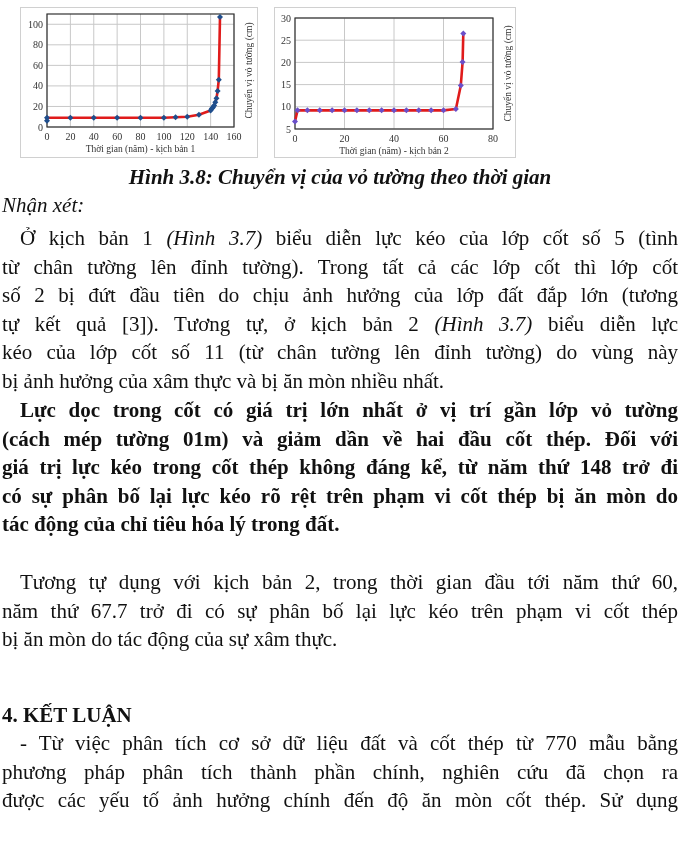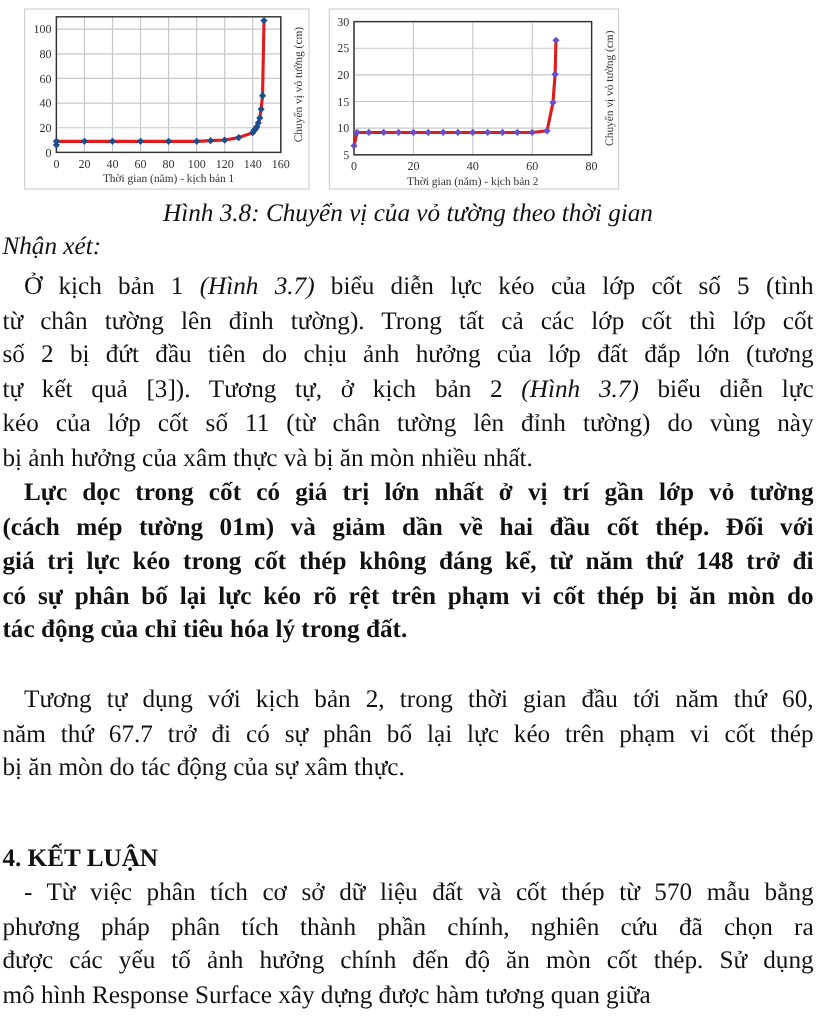--- a/index.html
+++ b/index.html
@@ -6,21 +6,21 @@
   html, body { width: 680px; height: 849px; background: #ffffff; overflow: hidden; }
   body { position: relative; font-family: "Liberation Serif", "DejaVu Serif", serif; color: #111; }
 
   .figure-row { position: absolute; left: 0; top: 0; width: 680px; height: 162px; }
   .chart-frame { position: absolute; border: 1px solid #d0d0d0; background: #fff; }
   .chart-frame svg { display: block; }
   .chart-svg text { font-family: "Liberation Serif", "DejaVu Serif", serif; fill: #333; }
 
   .caption {
     position: absolute; left: 0; top: 164px; width: 680px; text-align: center;
-    font-size: 21px; font-weight: normal; font-style: italic; line-height: 26px;
+    font-size: 21px; font-weight: bold; font-style: italic; line-height: 26px;
   }
   .remark-label {
     position: absolute; left: 2px; top: 192px; font-size: 21px; font-style: italic; line-height: 26px;
   }
   .body-text {
     position: absolute; left: 2px; width: 676px; font-size: 21px; line-height: 28.6px;
     text-align: justify; text-align-last: left;
   }
   .body-text .line { display: block; text-align: justify; text-align-last: justify; white-space: nowrap; overflow: hidden; }
   .body-text .line.last { text-align-last: left; }
@@ -164,17 +164,16 @@
     <span class="line last"><span>tác động của chỉ tiêu hóa lý trong đất.</span></span>
   </div>
 <div class="body-text" id="para2" style="top:568px;">
     <span class="line indent"><span>Tương tự dụng với kịch bản 2, trong thời gian đầu tới năm thứ 60,</span></span>
     <span class="line"><span>năm thứ 67.7 trở đi có sự phân bố lại lực kéo trên phạm vi cốt thép</span></span>
     <span class="line last"><span>bị ăn mòn do tác động của sự xâm thực.</span></span>
   </div>
 
 <div class="section-heading">4. KẾT LUẬN</div>
 <div class="body-text" id="para3" style="top:729px;">
-    <span class="line indent"><span>- Từ việc phân tích cơ sở dữ liệu đất và cốt thép từ 570 mẫu bằng</span></span>
+    <span class="line indent"><span>- Từ việc phân tích cơ sở dữ liệu đất và cốt thép từ 770 mẫu bằng</span></span>
     <span class="line"><span>phương pháp phân tích thành phần chính, nghiên cứu đã chọn ra</span></span>
     <span class="line"><span>được các yếu tố ảnh hưởng chính đến độ ăn mòn cốt thép. Sử dụng</span></span>
-    <span class="line last"><span>mô hình Response Surface xây dựng được hàm tương quan giữa</span></span>
   </div>
 
 </body></html>

